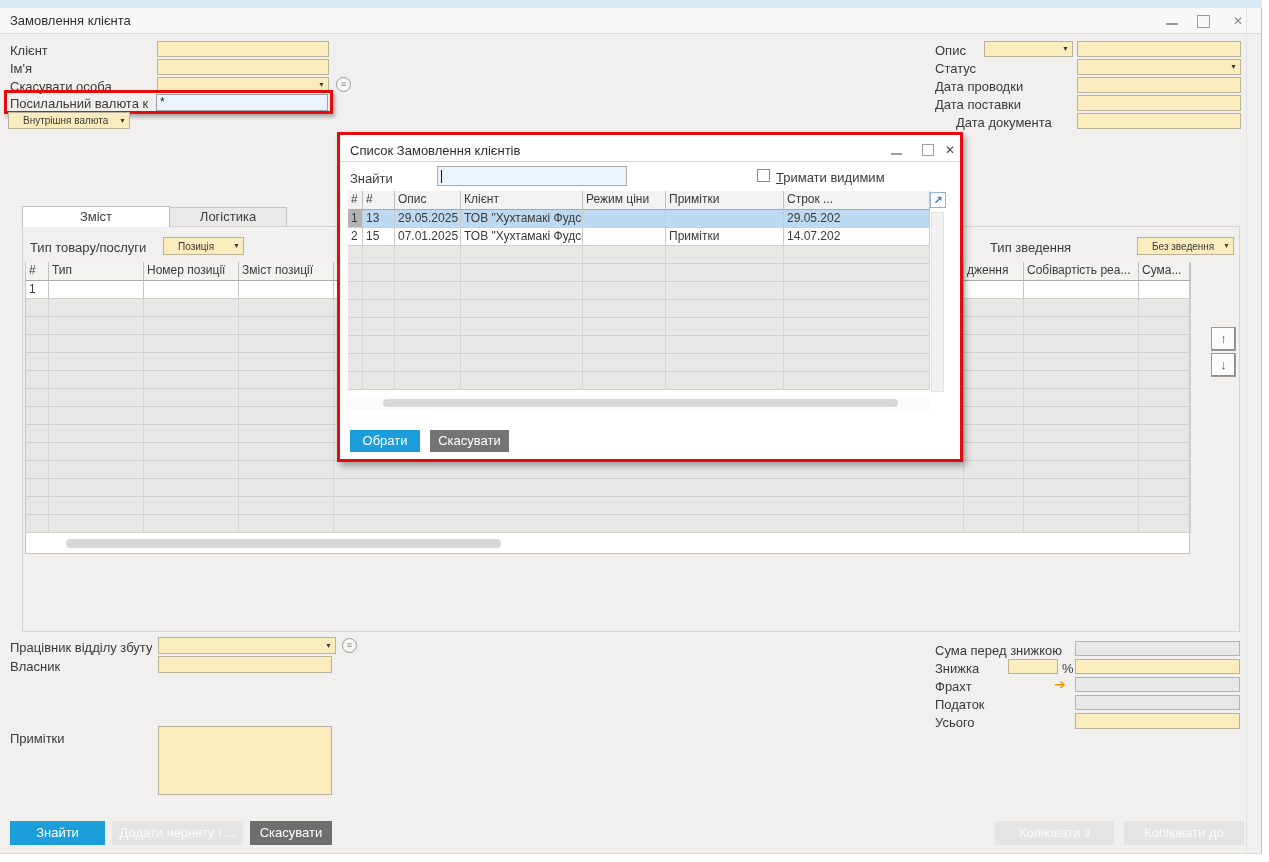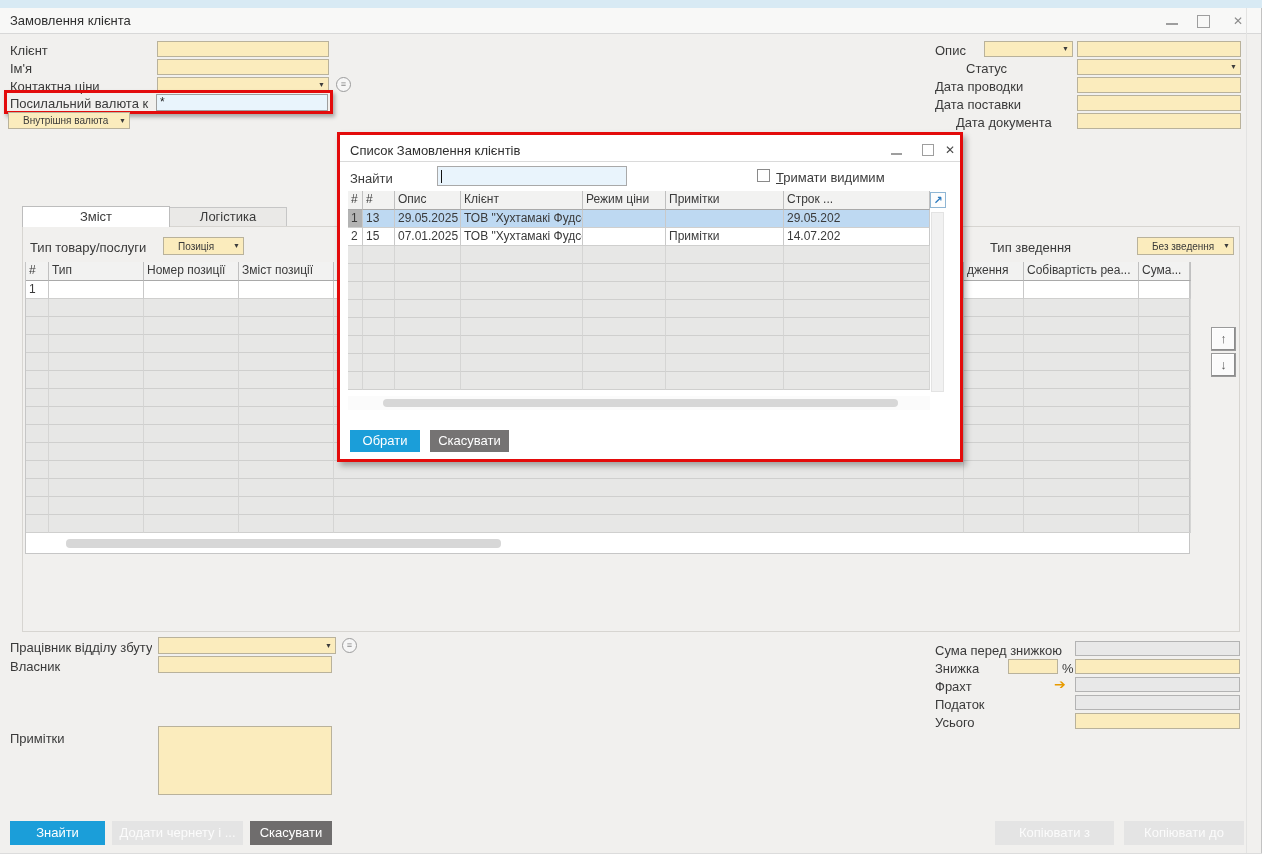--- a/index.html
+++ b/index.html
@@ -45,21 +45,21 @@
 <div class="lbl" style="left:10px;top:13px;color:#2f2f2f;">Замовлення клієнта</div>
 <div class="wline" style="left:1166px;top:23px;width:12px;height:2px;"></div>
 <div class="wbox" style="left:1197px;top:15px;width:13px;height:13px;"></div>
 <div class="wx" style="left:1233px;top:15px;">✕</div>
 <div class="abs" style="left:1246px;top:8px;width:1px;height:845px;background:#e3e3e2;"></div>
 
 <div class="lbl" style="left:10px;top:43px;">Клієнт</div>
 <div class="inp" style="left:157px;top:41px;width:172px;"></div>
 <div class="lbl" style="left:10px;top:61px;">Ім'я</div>
 <div class="inp" style="left:157px;top:59px;width:172px;"></div>
-<div class="lbl" style="left:10px;top:79px;">Контактна ціни</div>
+<div class="lbl" style="left:10px;top:79px;">Скасувати особа</div>
 <div class="dd" style="left:157px;top:77px;width:172px;height:16px;">
   <span class="ddt"></span>
   <span class="dda">▼</span>
 </div>
 <div class="circ" style="left:336px;top:77px;">≡</div>
 
 <div class="redbox" style="left:4px;top:90px;width:329px;height:24px;"></div>
 <div class="lbl" style="left:10px;top:96px;">Посилальний валюта к</div>
 <div class="inp blue" style="left:156px;top:94px;width:172px;height:17px;">*</div>
 
@@ -67,21 +67,21 @@
   <span class="ddt">Внутрішня валюта</span>
   <span class="dda">▼</span>
 </div>
 
 <div class="lbl" style="left:935px;top:43px;">Опис</div>
 <div class="dd" style="left:984px;top:41px;width:89px;height:16px;">
   <span class="ddt"></span>
   <span class="dda">▼</span>
 </div>
 <div class="inp" style="left:1077px;top:41px;width:164px;"></div>
-<div class="lbl" style="left:935px;top:61px;margin-left:31px;">Статус</div>
+<div class="lbl" style="left:935px;top:61px;">Статус</div>
 <div class="dd" style="left:1077px;top:59px;width:164px;height:16px;">
   <span class="ddt"></span>
   <span class="dda">▼</span>
 </div>
 <div class="lbl" style="left:935px;top:79px;">Дата проводки</div>
 <div class="inp" style="left:1077px;top:77px;width:164px;"></div>
 <div class="lbl" style="left:935px;top:97px;">Дата поставки</div>
 <div class="inp" style="left:1077px;top:95px;width:164px;"></div>
 <div class="lbl" style="left:935px;top:115px;margin-left:21px;">Дата документа</div>
 <div class="inp" style="left:1077px;top:113px;width:164px;"></div>

